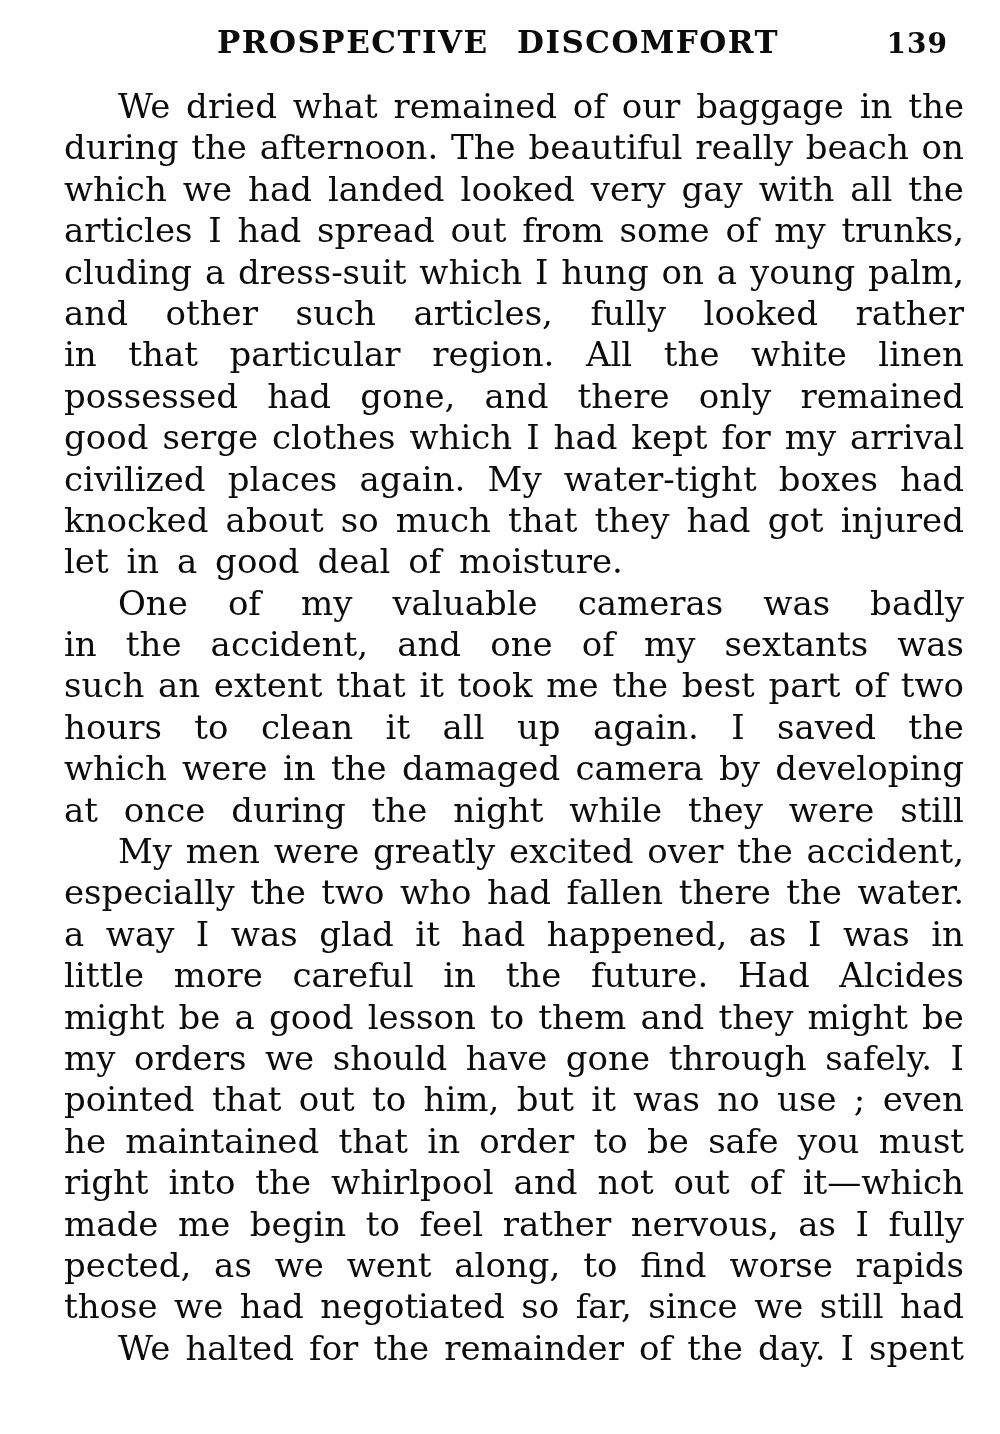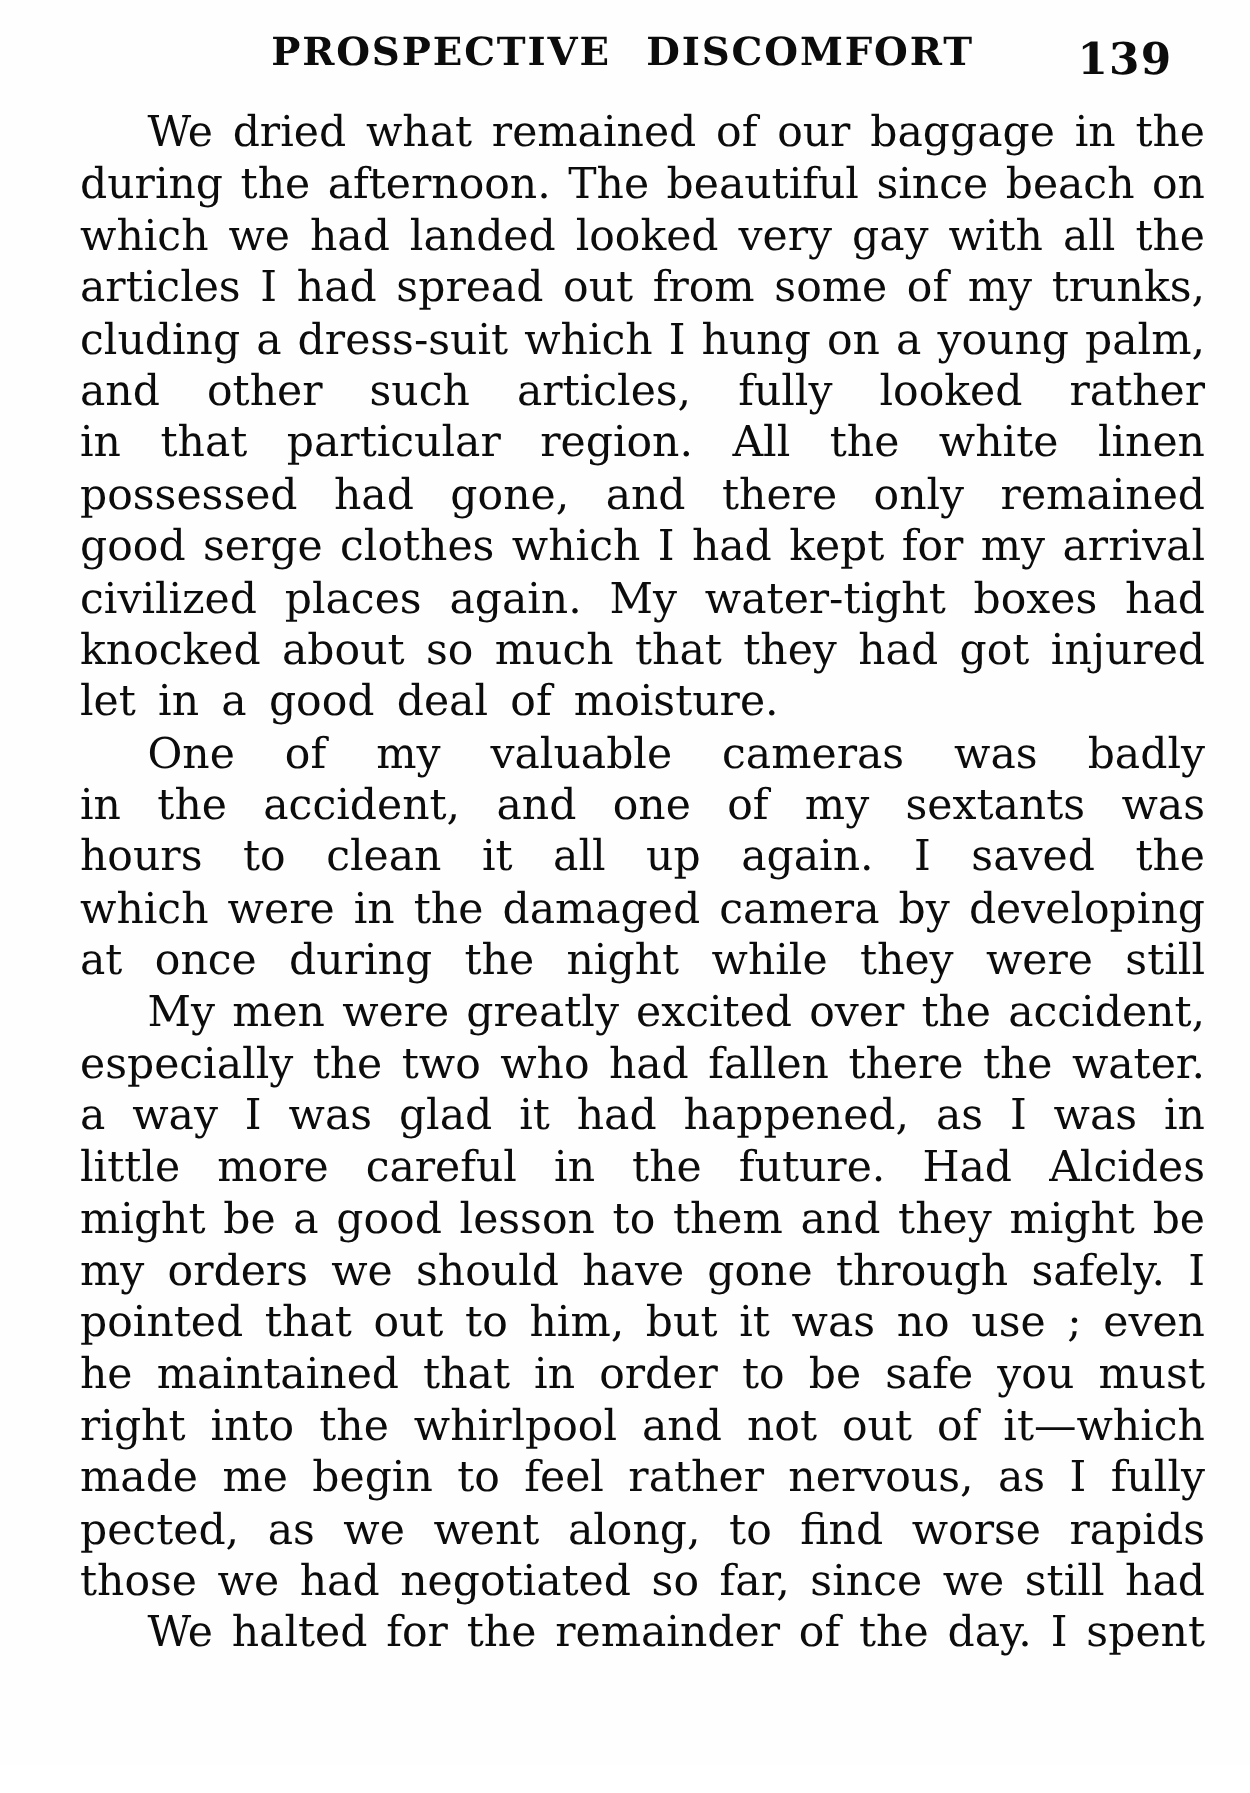--- a/index.html
+++ b/index.html
@@ -23,23 +23,23 @@
     display: block;
     text-align: center;
     font-size: 31px;
     font-weight: bold;
     letter-spacing: 1.5px;
     word-spacing: 16px;
     white-space: nowrap;
   }
   .pagenum {
     position: absolute;
-    right: 26px;
+    right: 16px;
     top: 3px;
-    font-size: 35px;
+    font-size: 28px;
     font-weight: bold;
     letter-spacing: 1px;
   }
   .body {
     position: absolute;
     top: 86px;
     left: 32px;
     right: 36px;
   }
   .para { margin: 0; padding: 0; }
@@ -65,36 +65,37 @@
 
 <div class="page">
   <div class="header">
     <span class="title">PROSPECTIVE DISCOMFORT</span>
     <span class="pagenum">139</span>
   </div>
   <div class="body">
 
     <div class="para">
       <div class="line indent">We dried what remained of our baggage in the sun</div>
-      <div class="line">during the afternoon.  The beautiful since beach on</div>
+      <div class="line">during the afternoon.  The beautiful really beach on</div>
       <div class="line">which we had landed looked very gay with all the</div>
       <div class="line">articles I had spread out from some of my trunks, in-</div>
       <div class="line">cluding a dress-suit which I hung on a young palm,</div>
       <div class="line">and other such articles, fully looked rather incongruous</div>
       <div class="line">in that particular region.  All the white linen clothes I</div>
       <div class="line">possessed had gone, and there only remained some</div>
       <div class="line">good serge clothes which I had kept for my arrival in</div>
       <div class="line">civilized places again.  My water-tight boxes had been</div>
       <div class="line">knocked about so much that they had got injured and</div>
       <div class="line end">let in a good deal of moisture.</div>
     </div>
 
     <div class="para">
       <div class="line indent">One of my valuable cameras was badly damaged</div>
       <div class="line">in the accident, and one of my sextants was soaked to</div>
+      <div class="line">such an extent that it took me the best part of two</div>
       <div class="line">hours to clean it all up again.  I saved the negatives</div>
       <div class="line">which were in the damaged camera by developing them</div>
       <div class="line end">at once during the night while they were still wet.</div>
     </div>
 
     <div class="para">
       <div class="line indent">My men were greatly excited over the accident,</div>
       <div class="line">especially the two who had fallen there the water.  In</div>
       <div class="line">a way I was glad it had happened, as I was in hopes it</div>
       <div class="line">little more careful in the future.  Had Alcides obeyed</div>

